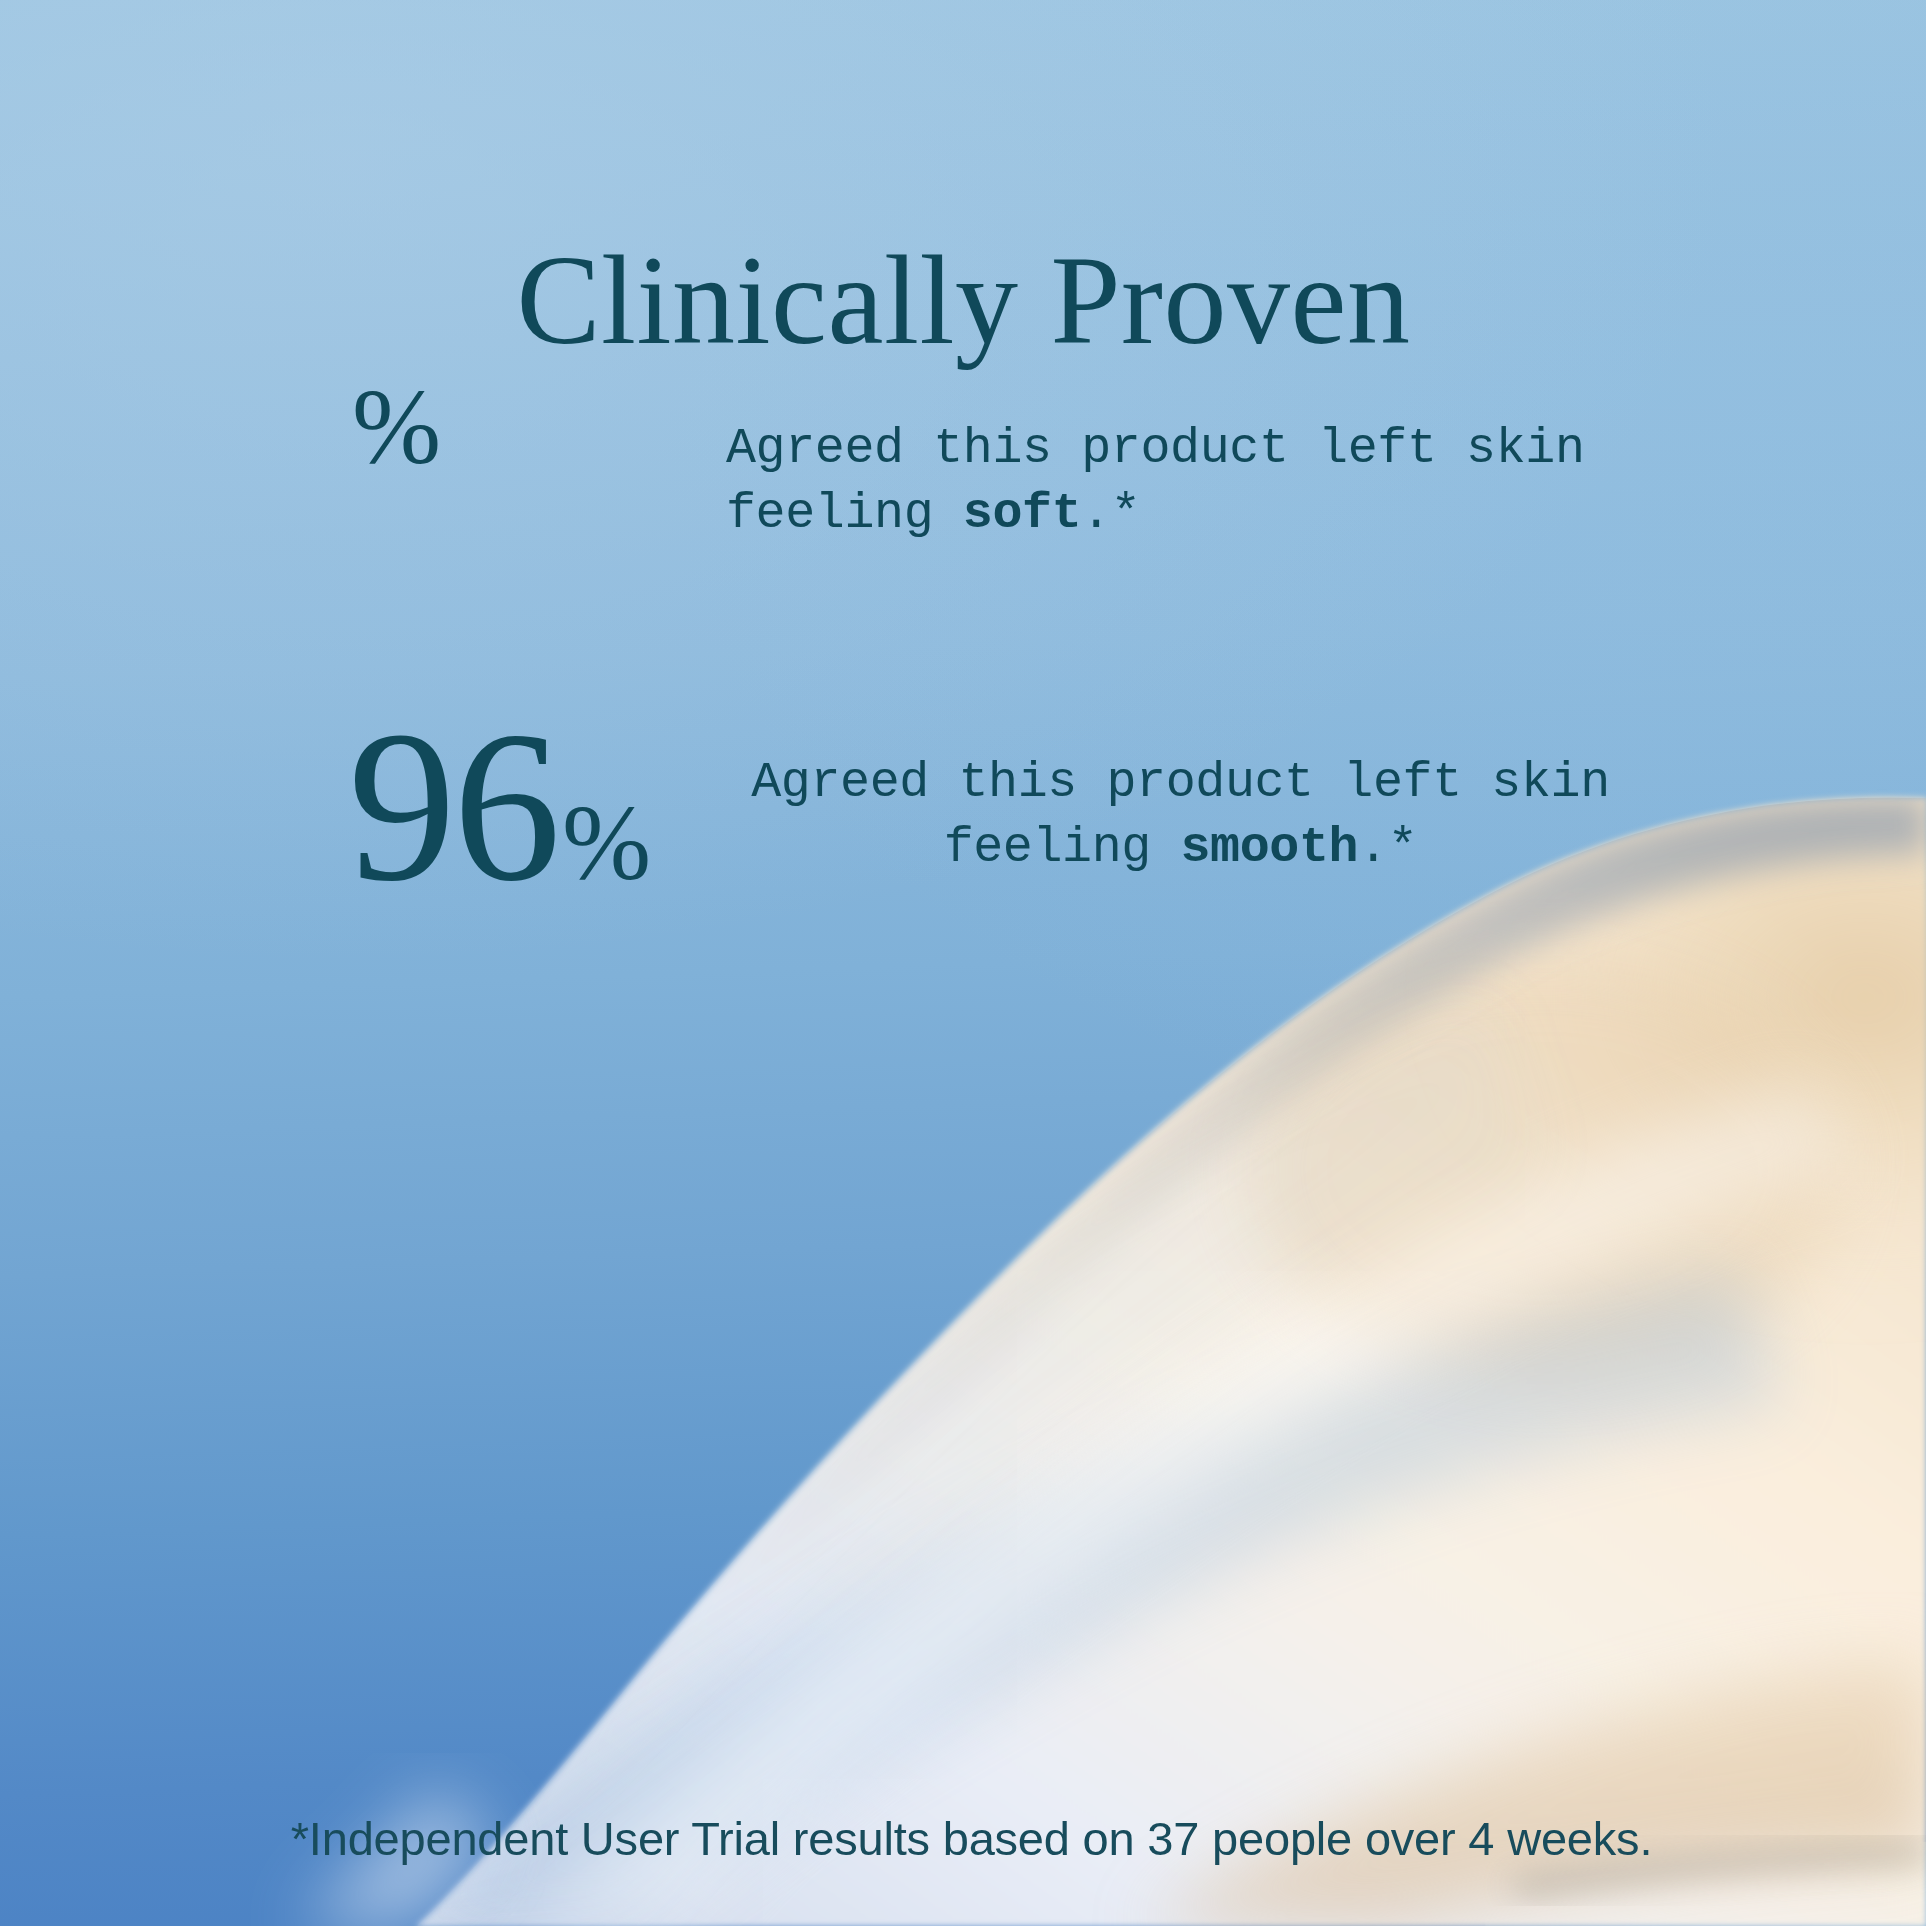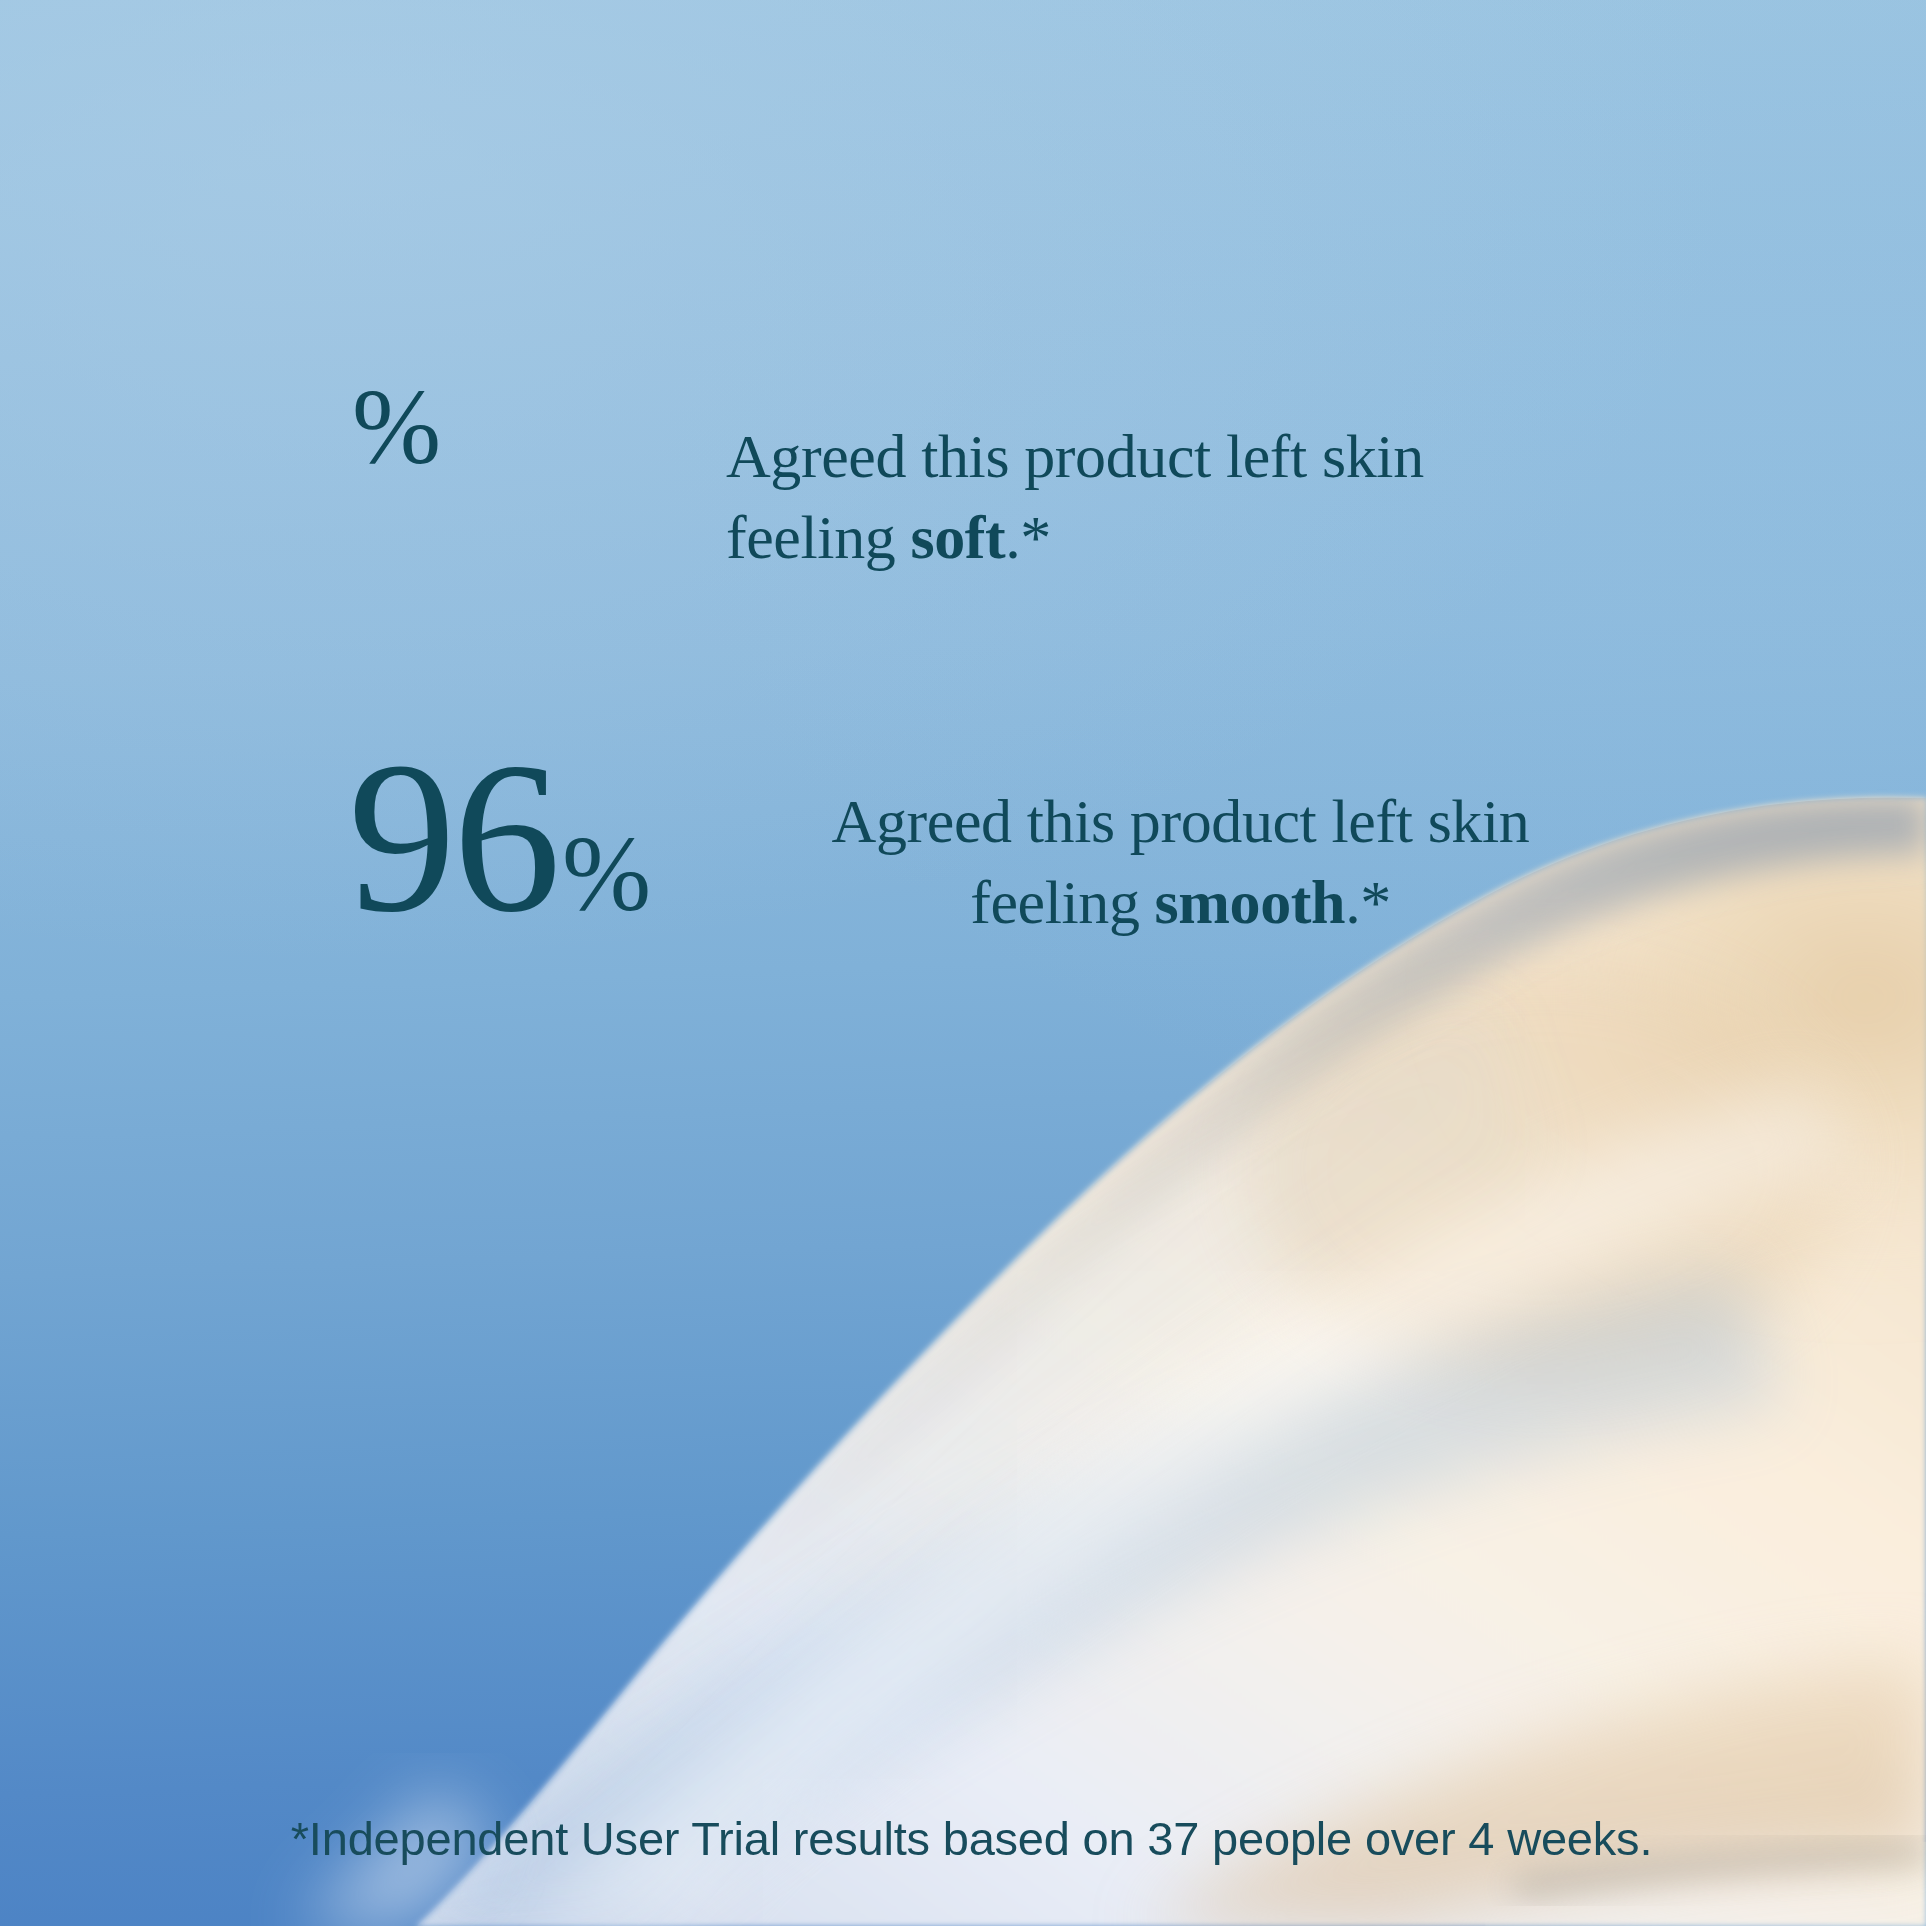--- a/index.html
+++ b/index.html
@@ -109,22 +109,22 @@
   .stat-pct {
     font-size: 107px;
     line-height: 1;
     font-weight: 400;
     margin-left: 4px;
   }
 
   .stat-copy {
     flex: 1 1 auto;
     color: #10495a;
-    font-family: Liberation Serif, serif;
-    font-size: 62px;
+    font-family: Liberation Mono, monospace;
+    font-size: 50px;
     line-height: 1.30;
     font-weight: 400;
     letter-spacing: -0.4px;
     padding-top: 0px;
   }
   .stat-copy .em { font-weight: 700; }
 
   .footnote {
     position: absolute;
     top: 1808px;
@@ -268,20 +268,21 @@
                  C1800,1884 1650,1896 1540,1914 Z" fill="#7a7568" opacity="0.45" filter="url(#softBlur)"></path>
       </g>
 
       <path d="M300,1946 C360,1890 410,1840 440,1806
                L500,1860 C470,1890 440,1918 418,1946 Z" fill="#e7eef8" opacity="0.55" filter="url(#softBlur2)"></path>
     </svg>
   </div>
 
   <div class="content">
 
+    <h1 class="title">Clinically Proven</h1>
 
     <div class="stats">
 
       <div class="stat-row">
         <div class="stat-figure">
           <span class="stat-pct">%</span>
         </div>
         <div class="stat-copy">
           <span>Agreed this product left skin</span><br>
           <span>feeling </span><span class="em">soft</span><span>.*</span>

